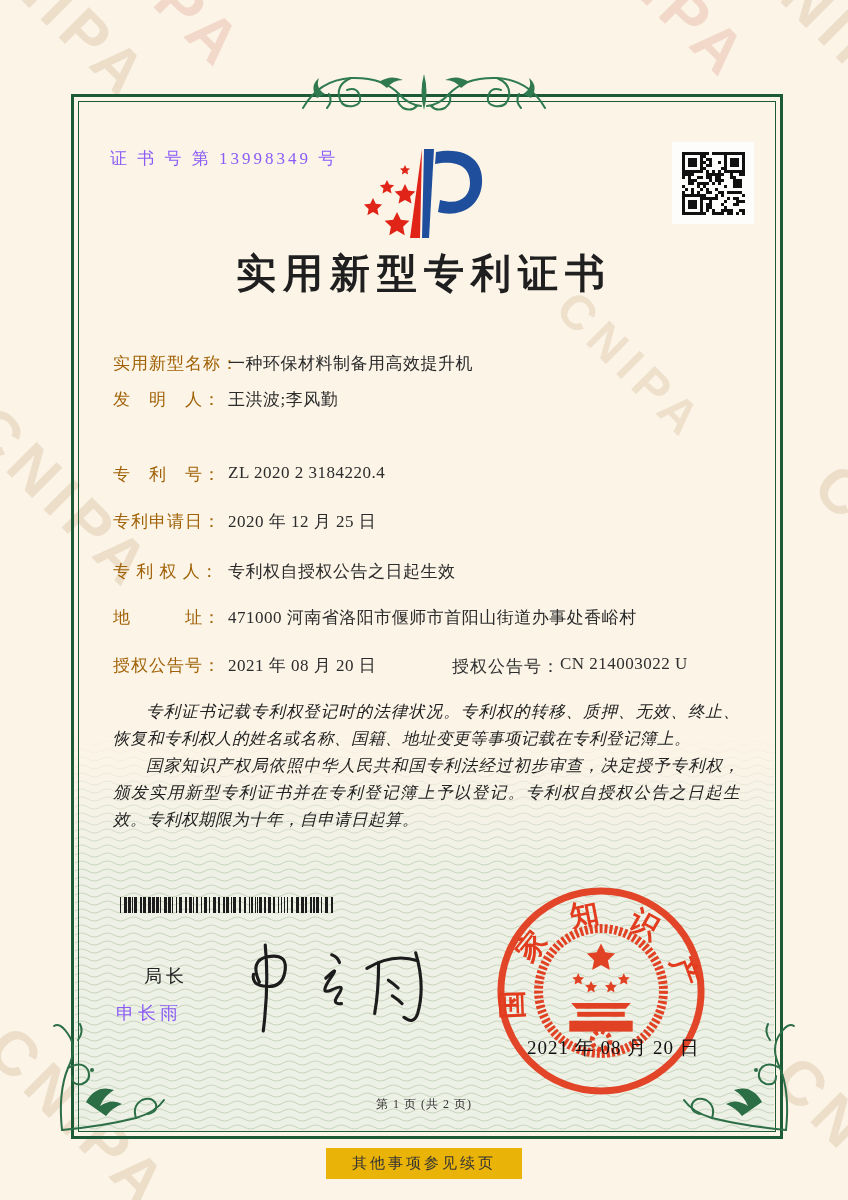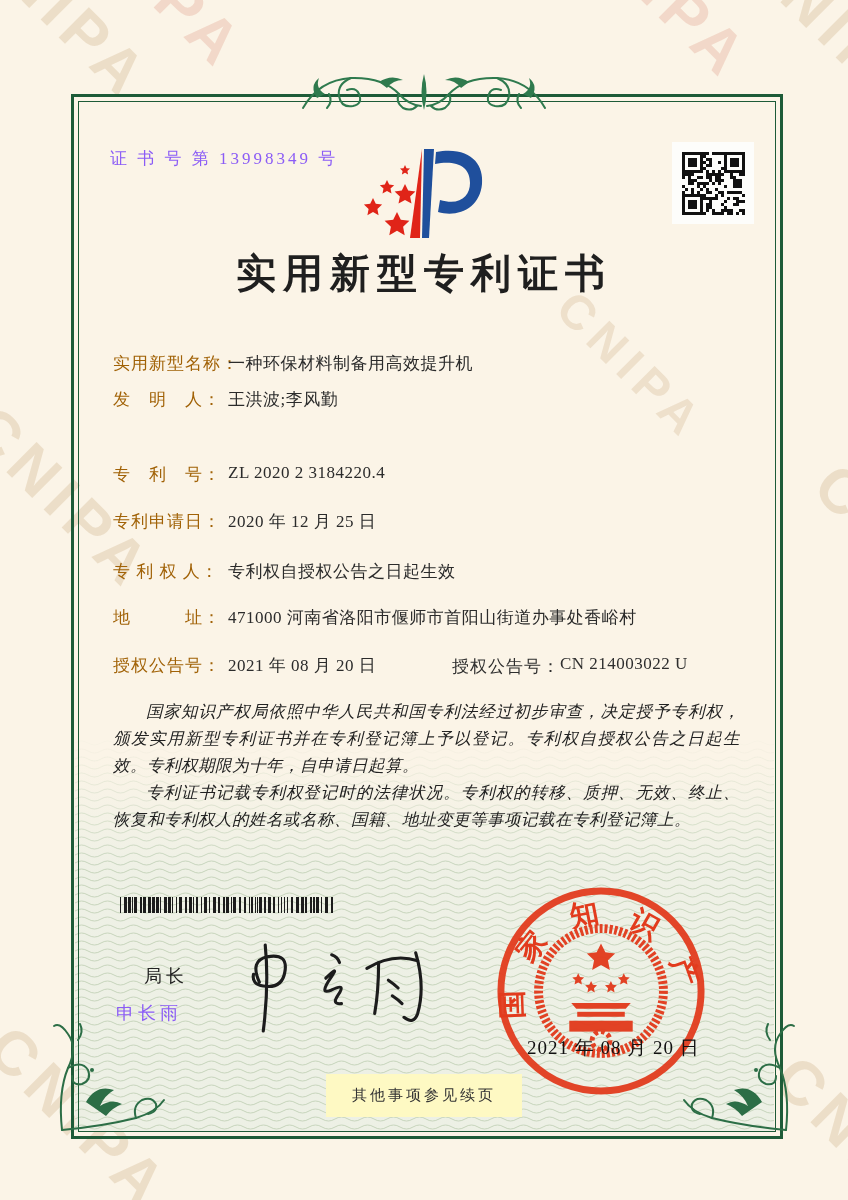--- a/index.html
+++ b/index.html
@@ -35,22 +35,22 @@
   .body-text{position:absolute;left:113px;top:698px;width:627px;z-index:3;}
   .body-text p{margin:0;text-indent:2em;font-size:16.5px;line-height:27px;font-style:italic;
                letter-spacing:.5px;text-align:justify;color:#222;}
   .barcode{position:absolute;left:120px;top:897px;z-index:3;}
   .director{position:absolute;left:116px;top:964px;z-index:3;font-size:18px;letter-spacing:4px;color:#222;margin-left:28px;}
   .director-name{position:absolute;left:116px;top:1001px;z-index:3;font-size:18px;letter-spacing:4px;color:#8b5cf6;}
   .signature{position:absolute;left:232px;top:938px;z-index:3;}
   .seal{position:absolute;left:492px;top:882px;z-index:3;}
   .seal-date{position:absolute;left:527px;top:1035px;z-index:4;font-size:19px;letter-spacing:1px;color:#111;white-space:nowrap;}
   .page-num{position:absolute;left:71px;width:706px;top:1096px;z-index:3;text-align:center;font-size:12px;letter-spacing:1px;color:#333;}
-  .note{position:absolute;left:424px;top:1074px;transform:translateX(-50%);z-index:3;background:#fef9c3;
-        padding:12px 26px;font-size:15px;letter-spacing:3px;color:#333;white-space:nowrap;}
+  .note{position:absolute;left:424px;top:1148px;transform:translateX(-50%);z-index:3;background:#eab308;
+        padding:6px 26px;font-size:15px;letter-spacing:3px;color:#333;white-space:nowrap;}
   .seal-ring{fill:none;stroke:#e23b1d;stroke-width:7;}
   .seal-red{fill:#e23b1d;}
   .g-stroke{stroke:#2f7a4e;fill:none;stroke-width:2;stroke-linecap:round;}
 </style>
 </head>
 <body>
 
 <div class="page">
 
   <span class="wm pink" style="left:40px;top:-58px">CNIPA</span>
@@ -424,22 +424,22 @@
     <span class="fvalue">471000 河南省洛阳市偃师市首阳山街道办事处香峪村</span>
   </div>
   <div class="frow" style="top:654px">
     <span class="flabel">授权公告号：</span>
     <span class="fvalue">2021 年 08 月 20 日</span>
     <span class="flabel2">授权公告号：</span>
     <span class="fvalue2">CN 214003022 U</span>
   </div>
 
   <div class="body-text">
+    <p>专利证书记载专利权登记时的法律状况。专利权的转移、质押、无效、终止、恢复和专利权人的姓名或名称、国籍、地址变更等事项记载在专利登记簿上。</p>
     <p>国家知识产权局依照中华人民共和国专利法经过初步审查，决定授予专利权，颁发实用新型专利证书并在专利登记簿上予以登记。专利权自授权公告之日起生效。专利权期限为十年，自申请日起算。</p>
-    <p>专利证书记载专利权登记时的法律状况。专利权的转移、质押、无效、终止、恢复和专利权人的姓名或名称、国籍、地址变更等事项记载在专利登记簿上。</p>
   </div>
 
   <svg class="barcode" id="barcode-svg" width="216" height="16" viewBox="0 0 216 16">
       <rect x="0" y="0" width="1" height="16" fill="#1c1c1c"></rect>
       <rect x="4" y="0" width="3" height="16" fill="#1c1c1c"></rect>
       <rect x="8" y="0" width="3" height="16" fill="#1c1c1c"></rect>
       <rect x="12" y="0" width="1" height="16" fill="#1c1c1c"></rect>
       <rect x="14" y="0" width="3" height="16" fill="#1c1c1c"></rect>
       <rect x="20" y="0" width="2" height="16" fill="#1c1c1c"></rect>
       <rect x="23" y="0" width="3" height="16" fill="#1c1c1c"></rect>

